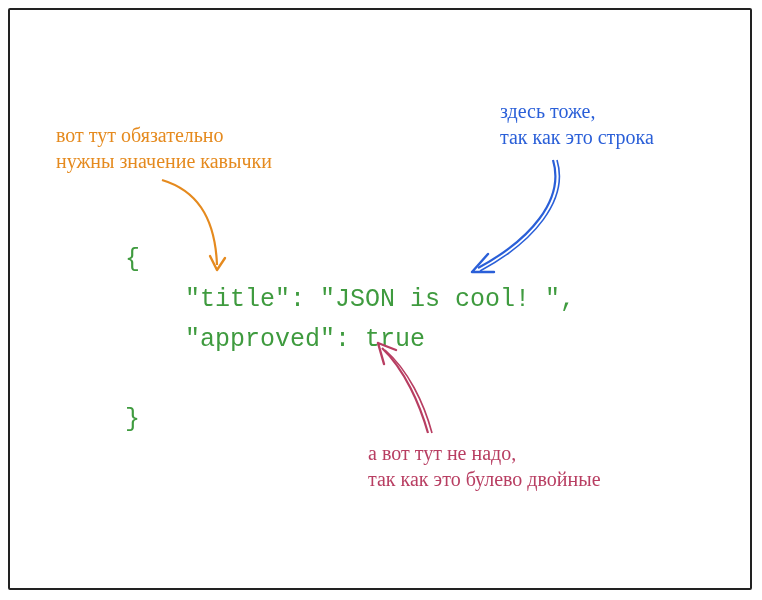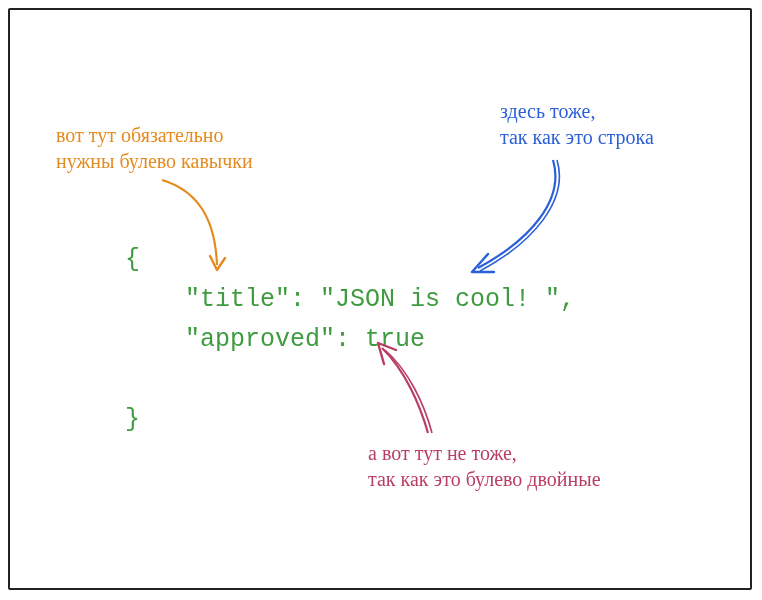--- a/index.html
+++ b/index.html
@@ -51,32 +51,32 @@
     height: 582px;
     pointer-events: none;
   }
 </style>
 </head>
 <body>
 
 <div class="frame">
 
   <div class="annotation ann-orange" style="left:46px; top:112px;"><span>вот тут обязательно</span>
-<span>нужны булево кавычки</span></div>
+<span>нужны значение кавычки</span></div>
 
   <div class="annotation ann-blue" style="left:490px; top:88px;"><span>здесь тоже,</span>
 <span>так как это строка</span></div>
 
   <div class="code"><span>{</span>
 <span>    "title": "JSON is cool! ",</span>
 <span>    "approved": true</span>
 <span></span>
 <span>}</span></div>
 
-  <div class="annotation ann-pink" style="left:358px; top:430px;"><span>а вот тут не тоже,</span>
+  <div class="annotation ann-pink" style="left:358px; top:430px;"><span>а вот тут не надо,</span>
 <span>так как это булево двойные</span></div>
 
   <svg class="arrows" viewBox="0 0 744 582">
 
     <g>
       <path d="M 152 170 C 185 180, 205 205, 207 255" fill="none" stroke="#e58a1e" stroke-width="2.2"></path>
       <path d="M 207 260 L 200 246 M 207 260 L 215 248" fill="none" stroke="#e58a1e" stroke-width="2.4" stroke-linecap="round"></path>
     </g>
 
     <g>

